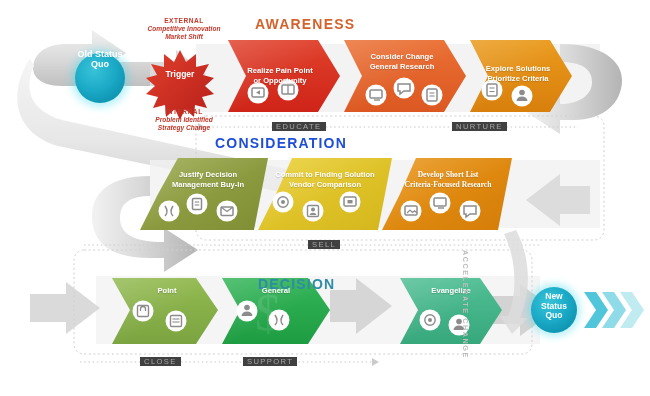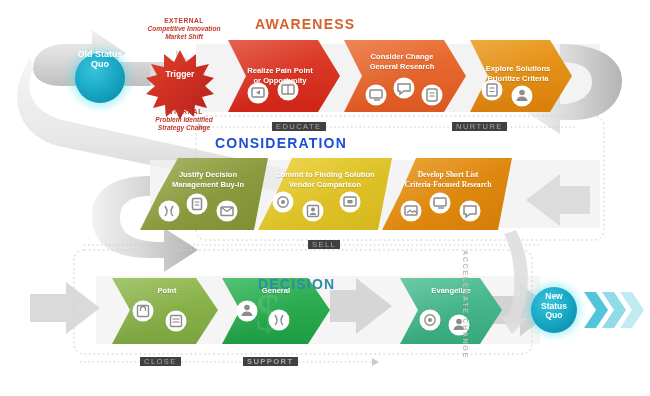--- a/index.html
+++ b/index.html
@@ -377,17 +377,17 @@
 Criteria-Focused Research</div>
 
   <div class="chev-txt" style="left:126px;top:286px;width:82px;">Point</div>
   <div class="chev-txt" style="left:234px;top:286px;width:84px;">General</div>
   <div class="chev-txt" style="left:410px;top:286px;width:82px;">Evangelize</div>
 
   <div class="track-lab" style="left:272px;top:122px;">EDUCATE</div>
   <div class="track-lab" style="left:452px;top:122px;">NURTURE</div>
   <div class="track-lab" style="left:308px;top:240px;">SELL</div>
   <div class="track-lab" style="left:140px;top:357px;">CLOSE</div>
-  <div class="track-lab" style="left:243px;top:357px;font-weight:bold;">SUPPORT</div>
+  <div class="track-lab" style="left:243px;top:357px;">SUPPORT</div>
 
   <div id="accel">ACCELERATE CHANGE</div>
 
 </div>
 
 </body></html>

